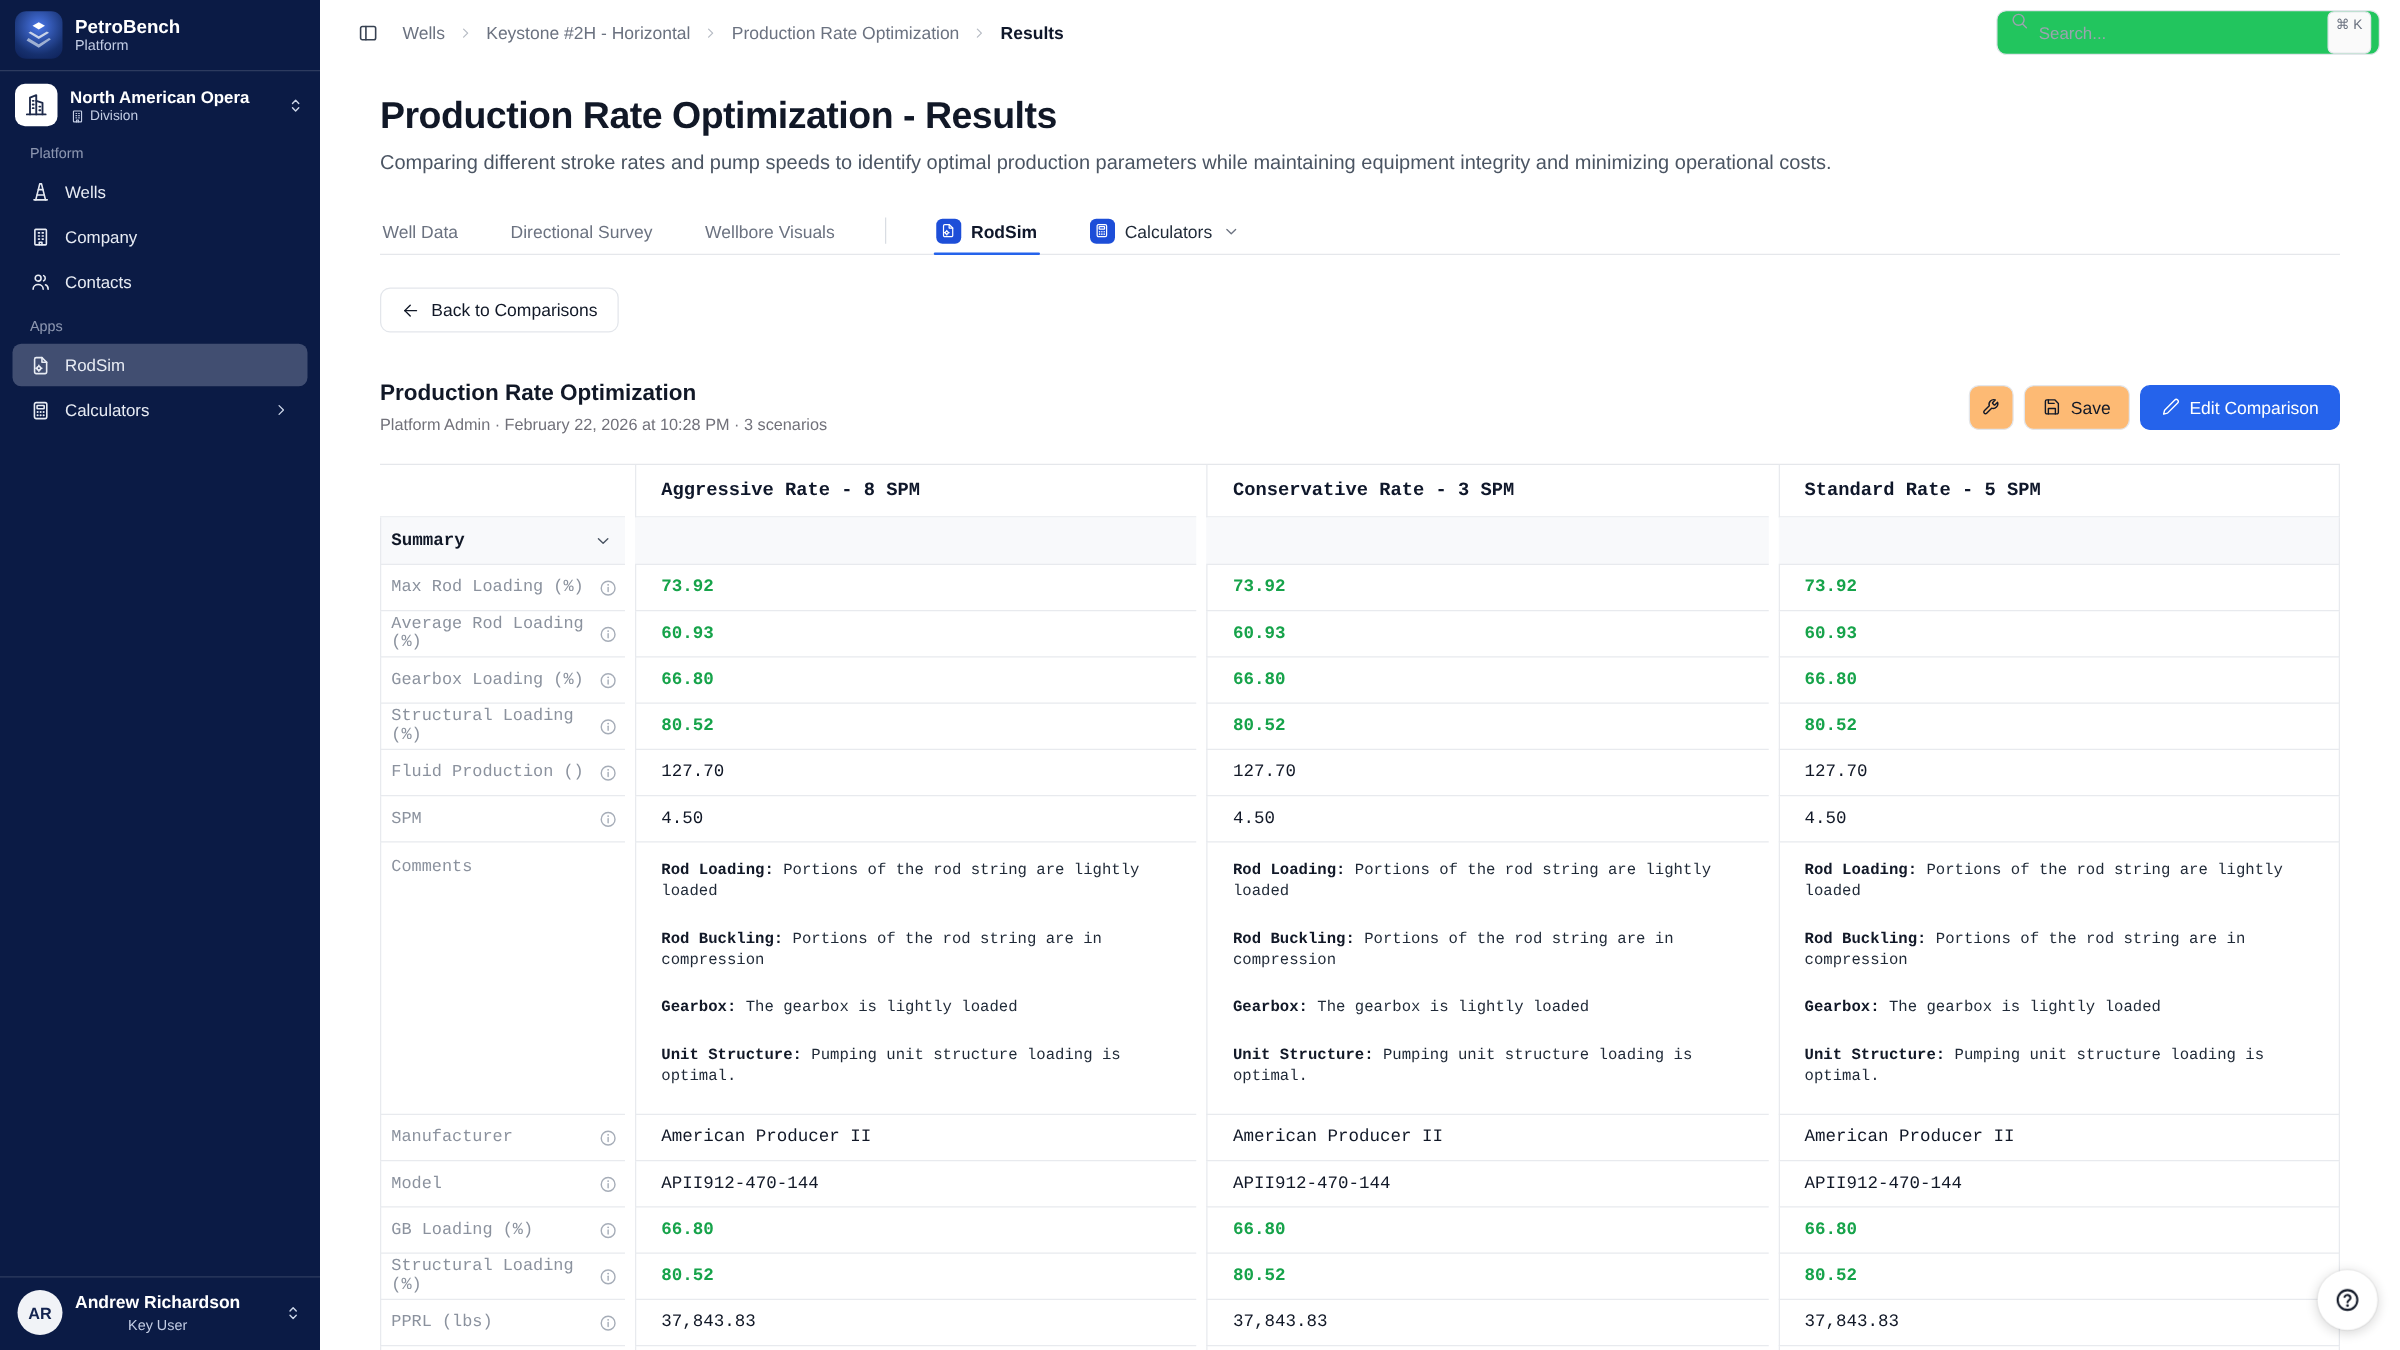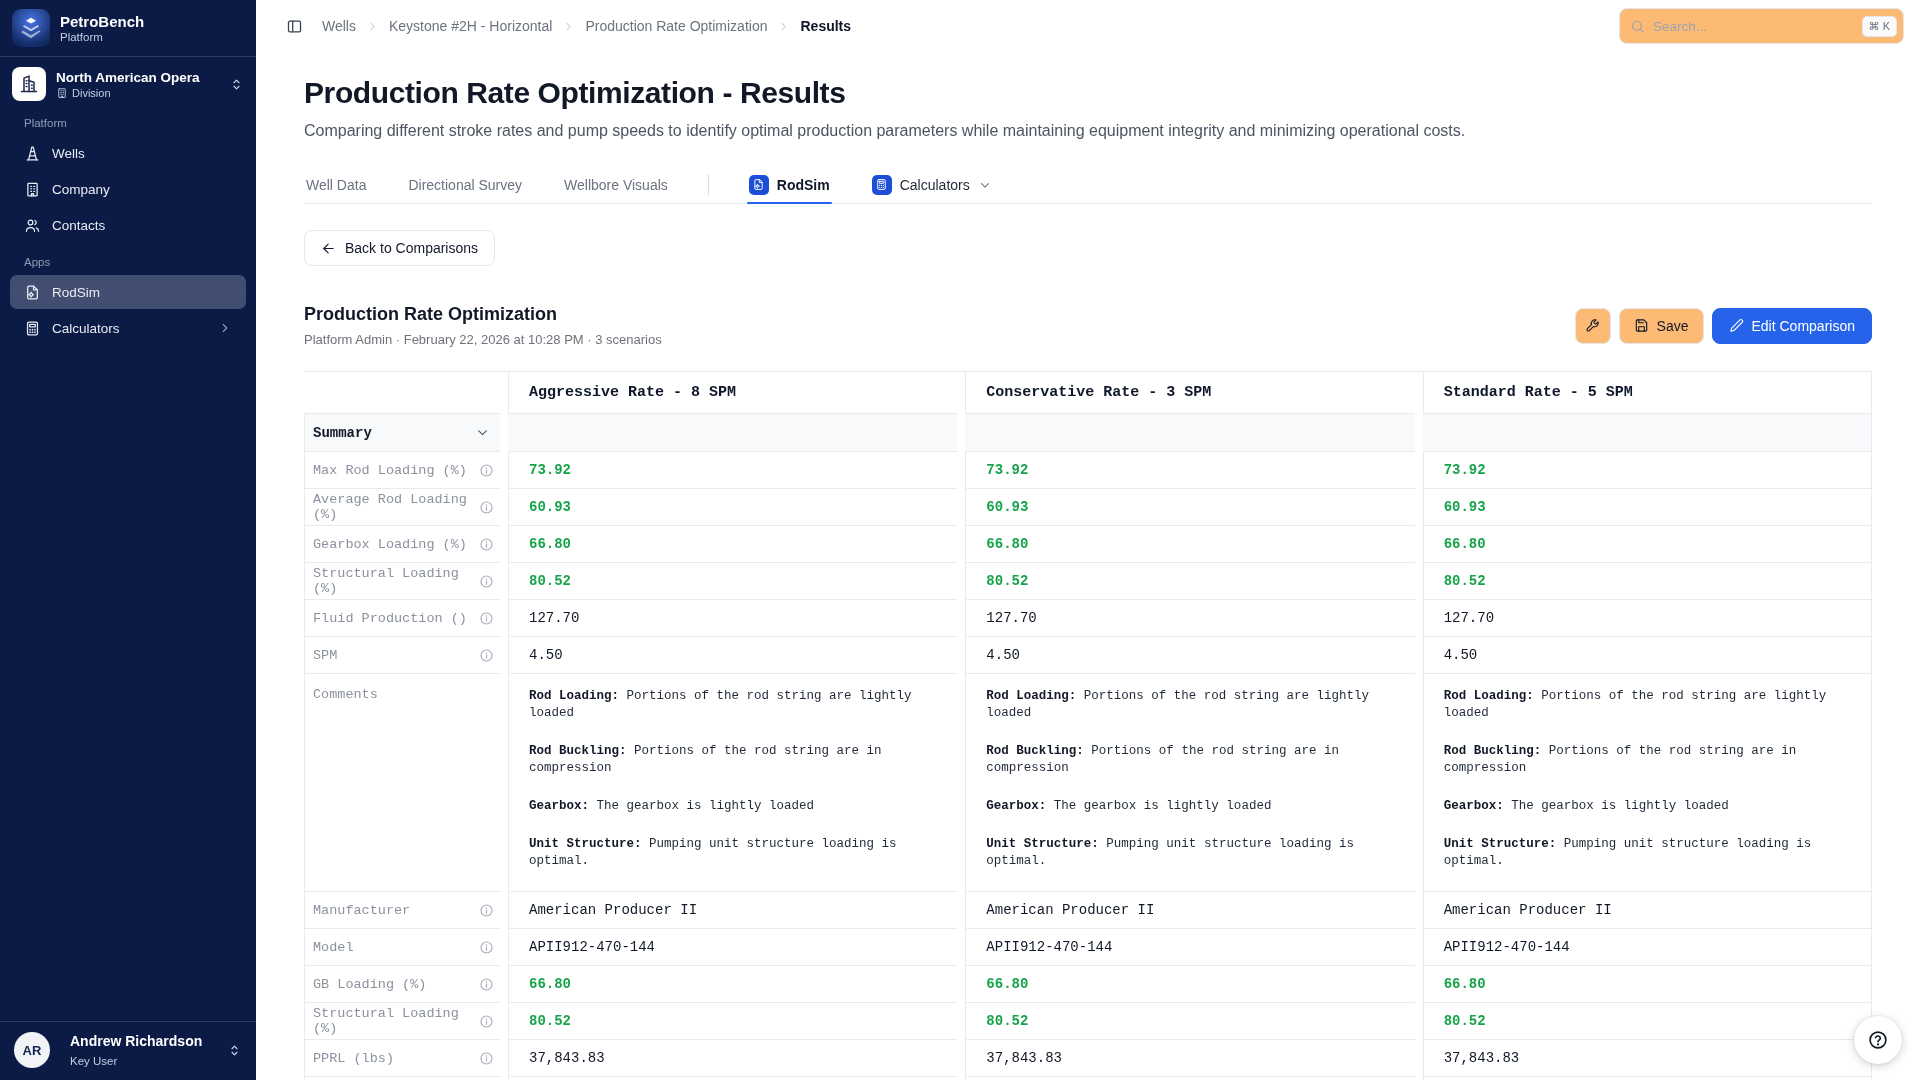--- a/index.html
+++ b/index.html
@@ -29,41 +29,41 @@
   .chev { color:#cdd6e8; width:15px; height:15px; }
   .nav { flex:1; padding:2px 10px; }
   .nav-label { font-size:11.5px; color:rgba(226,233,248,.6); padding:12px 14px 7px; }
   .nav-item { display:flex; align-items:center; gap:11px; height:34px; padding:0 14px; border-radius:7px;
     font-size:13.5px; cursor:pointer; color:#e8ecf4; margin-bottom:2px; }
   .nav-item .icn { width:17px; height:17px; }
   .nav-item.active { background:rgba(226,233,248,.25); }
   .nav-item .spacer { flex:1; }
   .nav-item .chev { width:14px; height:14px; }
   .sb-footer { padding:0 10px 4px; }
-  .user { display:flex; align-items:center; gap:20px; margin-top:8px; border-top:1px solid rgba(255,255,255,.14);
-    padding:10px 14px 12px; cursor:pointer; }
+  .user { display:flex; align-items:center; gap:10px; margin-top:8px; border-top:1px solid rgba(255,255,255,.14);
+    padding:10px 14px 12px; cursor:pointer;text-align:center; }
   .avatar { width:36px; height:36px; border-radius:50%; background:#f1f3f7; color:#13234f; font-size:13px;
     font-weight:700; display:flex; align-items:center; justify-content:center; flex:none; }
   .user-name { font-size:14px; font-weight:600; color:#fff; }
   .user-role { font-size:11.5px; color:#c3cde4; margin-top:6px; }
   .user .chev { margin-left:auto; }
 
   
   .main { flex:1; display:flex; flex-direction:column; min-width:0; }
   .topbar { height:52px; display:flex; align-items:center; padding:0 16px 0 24px; gap:14px; flex:none; }
   .panel-btn { width:28px; height:28px; display:flex; align-items:center; justify-content:center;
     border-radius:6px; color:#374151; cursor:pointer; }
   .panel-btn .icn { width:17px; height:17px; }
   .crumbs { display:flex; align-items:center; gap:10px; font-size:14px; color:#6b7280; }
   .crumb { cursor:pointer; white-space:nowrap; }
   .crumb.current { color:#0f172a; font-weight:700; cursor:default; }
   .crumb-sep { width:13px; height:13px; color:#b6bbc4; }
   .top-spacer { flex:1; }
-  .search { width:285px; height:36px; border:1px solid #e3e6eb; border-radius:8px; display:flex;
-    align-items:center; gap:8px; padding:0 6px 0 10px; background:#fdba74; }
+  .search { width:307px; height:36px; border:1px solid #e3e6eb; border-radius:8px; display:flex;
+    gap:8px; padding:0 6px 0 10px; background:#22c55e; }
   .search > .icn { width:15px; height:15px; color:#9ca3af; }
   .search input { border:0; outline:0; flex:1; min-width:0; font-size:13.5px; font-family:inherit; color:#374151; background:transparent; }
   .search input::placeholder { color:#9ca3af; }
   .kbd { font-size:11px; color:#6b7280; border:1px solid #e3e6eb; background:#fafafa; border-radius:5px;
     padding:3px 6px; white-space:nowrap; }
 
   .content { flex:1; padding:24px 48px 0; overflow:hidden; }
   .h1 { font-size:30px; font-weight:700; letter-spacing:-.4px; color:#111827; }
   .subtitle { margin-top:12px; font-size:16px; color:#4b5563; }
 

